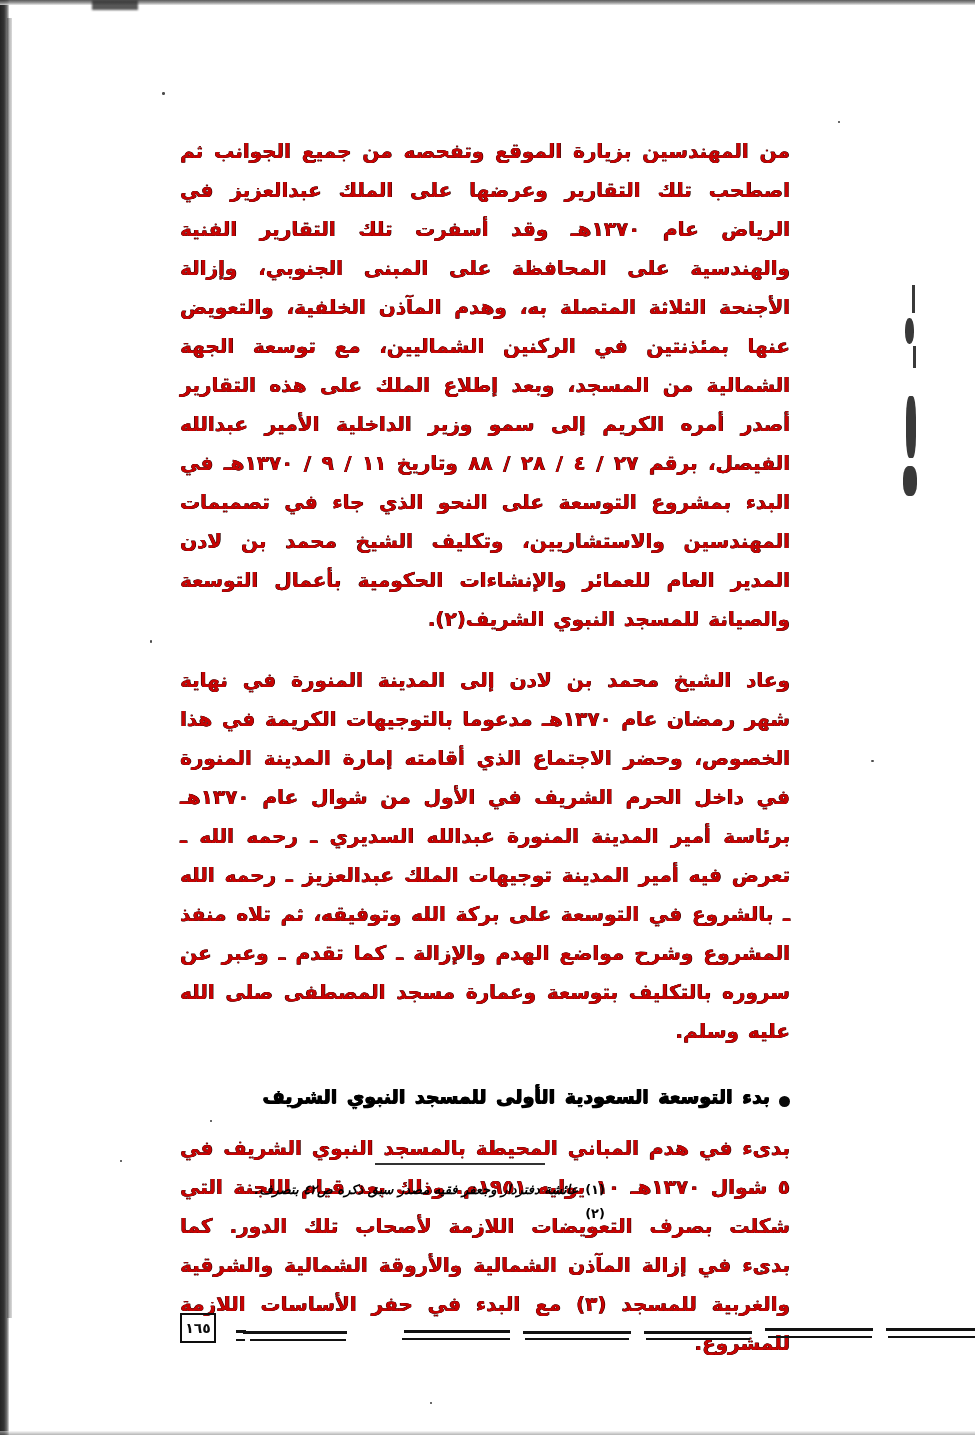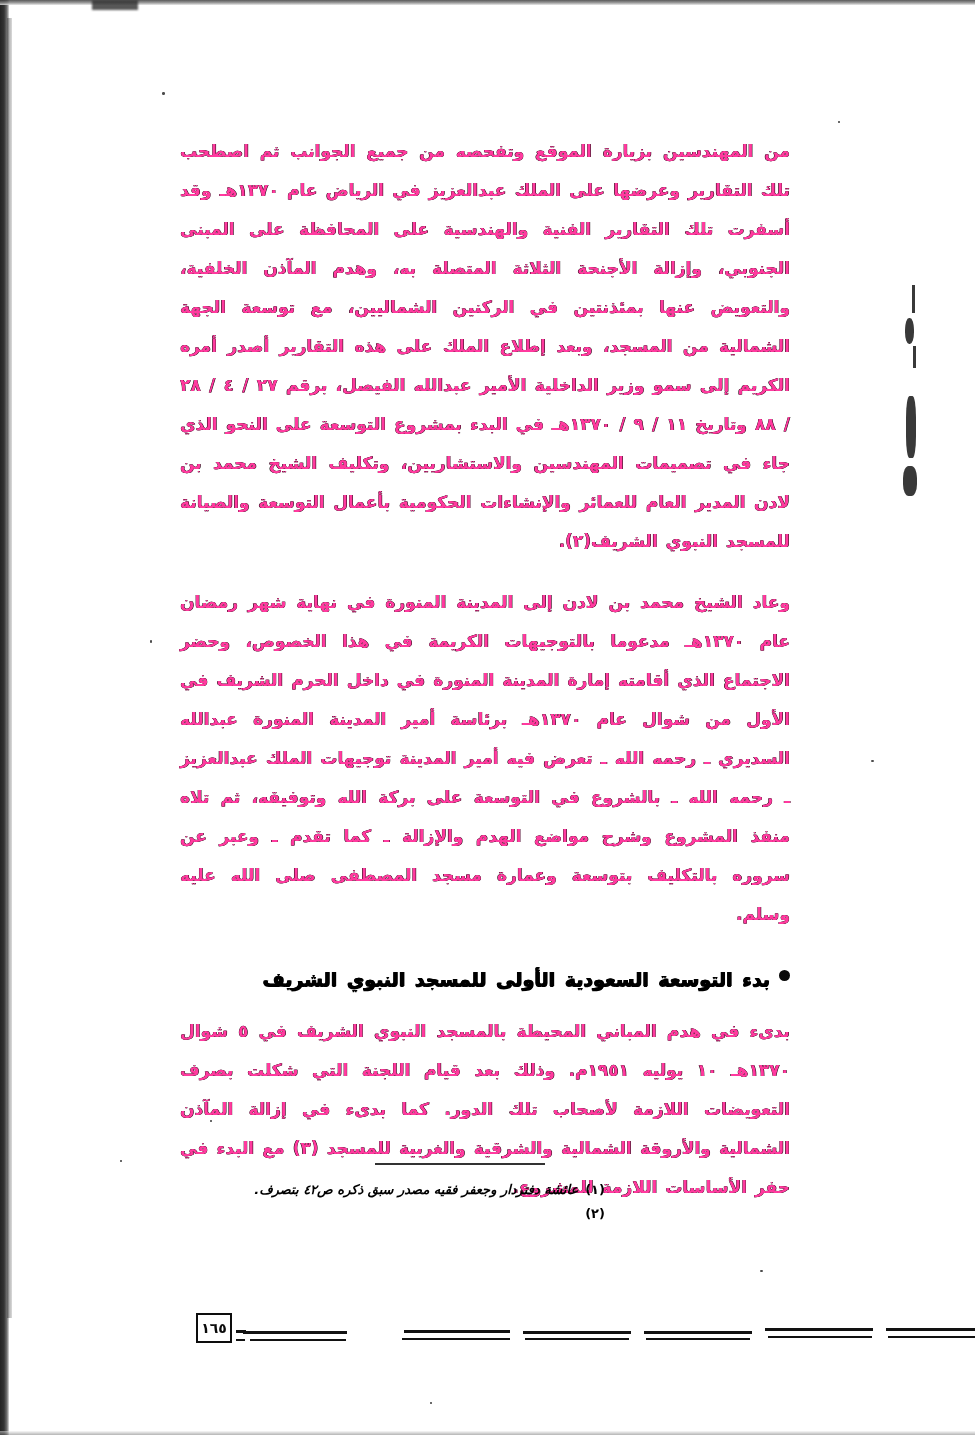--- a/index.html
+++ b/index.html
@@ -68,37 +68,37 @@
     position: absolute;
     right: 185px;
     top: 132px;
     width: 610px;
     direction: rtl;
     text-align: justify;
     text-align-last: right;
   }
   p.para {
     margin: 0 0 22px 0;
-    font-size: 17px;
+    font-size: 20px;
     line-height: 39px;
-    color: #ec4899;
+    color: #b91c1c;
     font-weight: 700;
     letter-spacing: 0px;
     word-spacing: 2px;
     text-align: justify;
     text-shadow: 0.4px 0 0 #1a1a1a, -0.3px 0.3px 0 #151515;
     filter: contrast(1.25);
   }
   p.para.last { margin-bottom: 12px; }
 
   
   .heading-row {
     display: flex;
     flex-direction: row;
-    align-items: flex-start;
+    align-items: flex-end;
     justify-content: flex-start;
     margin: 34px 0 22px 0;
     gap: 9px;
   }
   .bullet-dot {
     width: 11px;
     height: 11px;
     background: #0a0a0a;
     border-radius: 50%;
     flex: none;
@@ -150,21 +150,21 @@
   
   .bottom-band {
     position: absolute;
     left: 0;
     top: 1305px;
     width: 975px;
     height: 60px;
   }
   .pagenum-box {
     position: absolute;
-    left: 196px;
+    left: 180px;
     top: 1313px;
     width: 36px;
     height: 30px;
     border: 2.5px solid #0d0d0d;
     box-sizing: border-box;
     display: flex;
     align-items: center;
     justify-content: center;
   }
   .pagenum {

